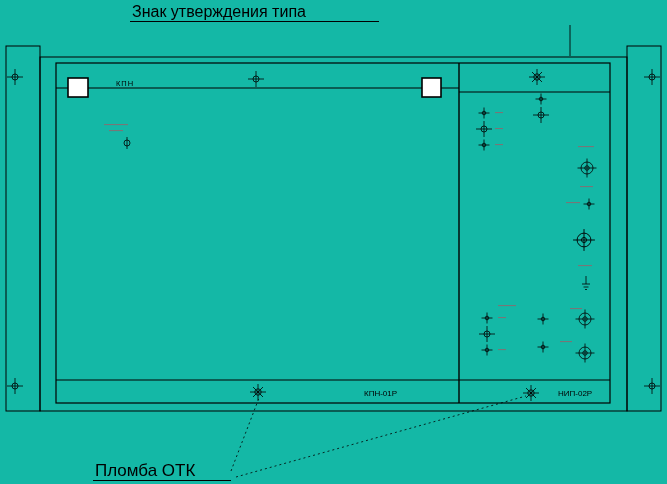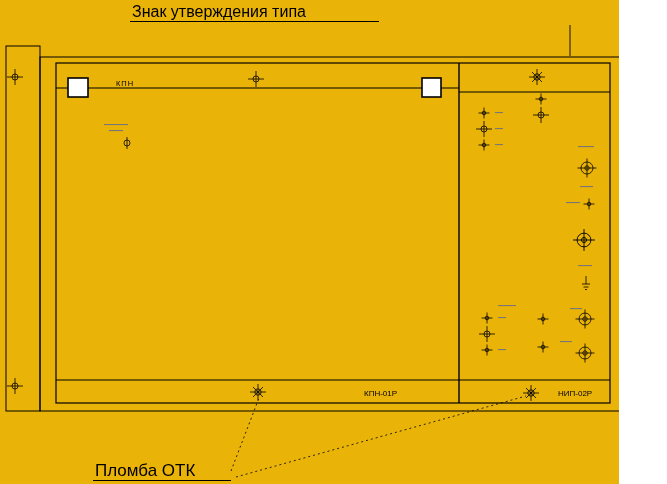--- a/index.html
+++ b/index.html
@@ -1,19 +1,19 @@
 <!DOCTYPE html>
 <html><head>
 <meta charset="utf-8">
 <style>
   html,body{margin:0;padding:0;background:#ffffff;}
   .canvas{
     position:relative;
-    width:619px;height:484px;
-    background:#eab308;
+    width:667px;height:484px;
+    background:#14b8a6;
     font-family:"Liberation Sans", sans-serif;
     overflow:hidden;
   }
   svg text{
     font-family:"Liberation Sans", sans-serif;
     fill:#000;
   }
   .callout-top{font-size:16px;}
   .callout-bottom{font-size:17px;}
   .panel-label{font-size:8px;}

